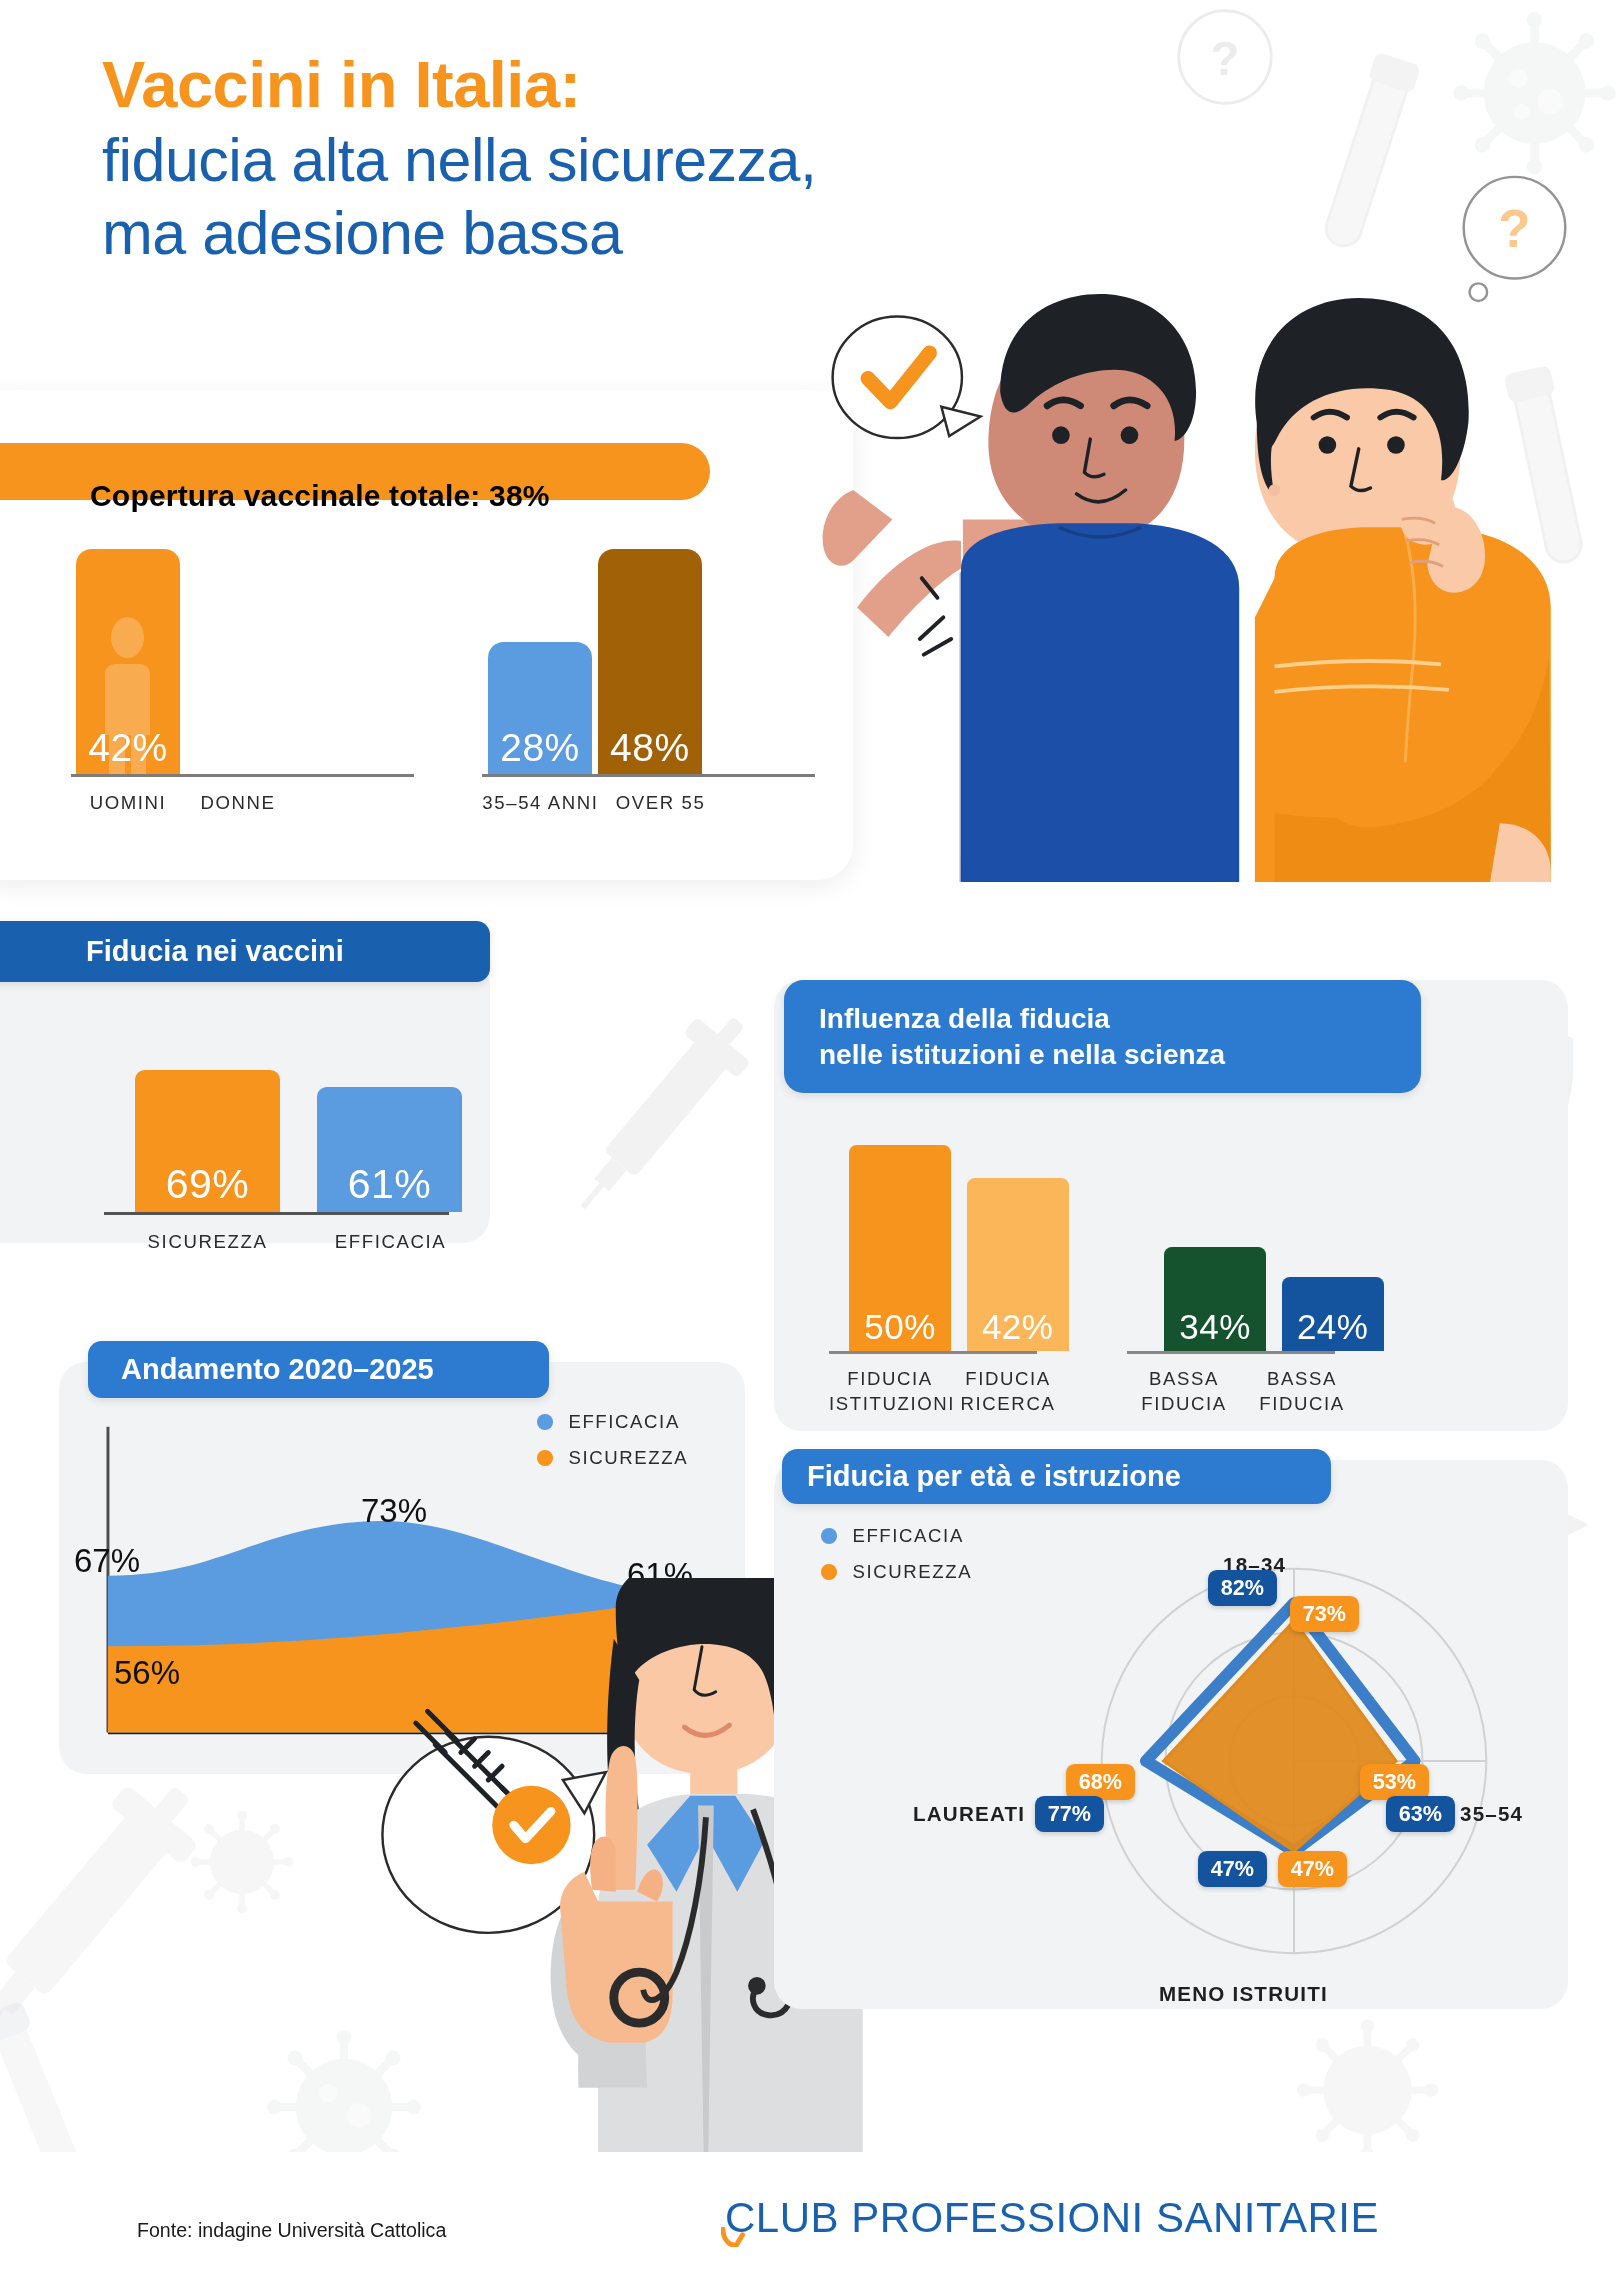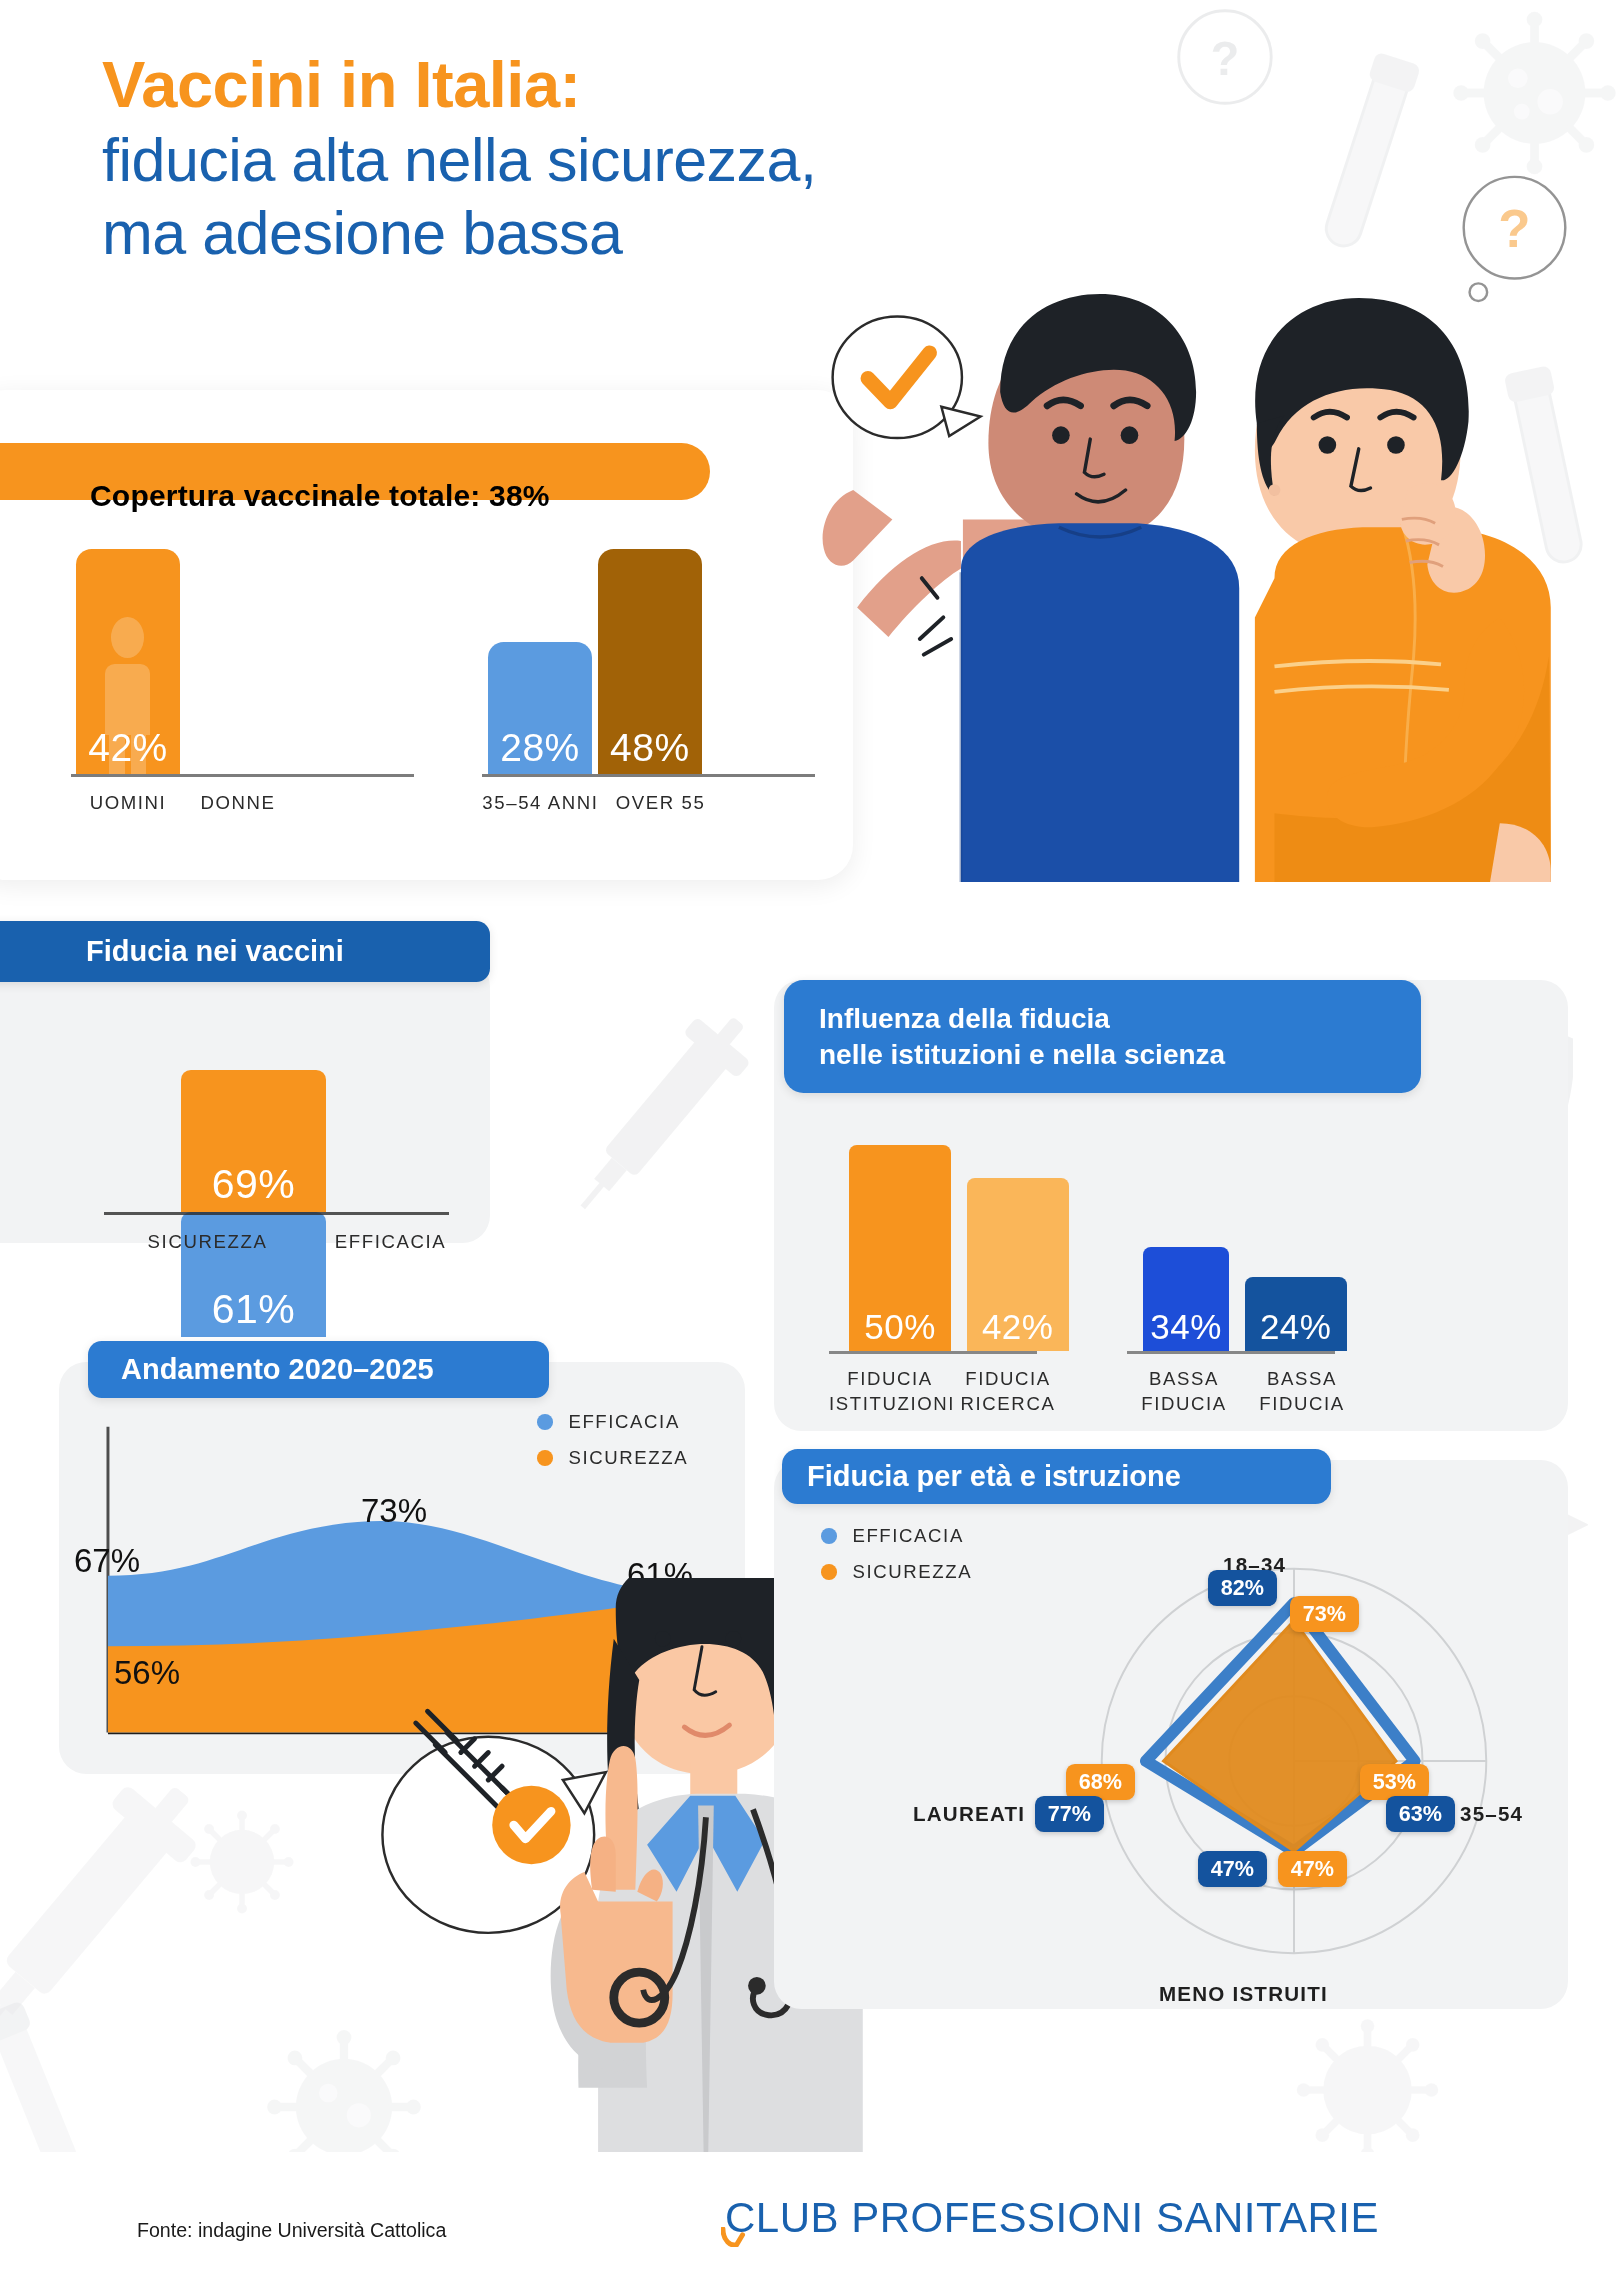--- a/index.html
+++ b/index.html
@@ -397,21 +397,21 @@
     <div class="axis" style="left:482px;top:774px;width:333px;"></div>
     <div class="cat" style="left:472px;top:790px;width:137px;">35–54 ANNI</div>
     <div class="cat" style="left:592px;top:790px;width:137px;">OVER 55</div>
   </div>
 
   <div class="card" id="card-fiducia"></div>
   <div class="card-title" id="title-fiducia">
     <span>Fiducia nei vaccini</span>
   </div>
   <div>
-    <div class="bars" style="left:144px;top:1070px;height:142px;flex-direction:column;">
+    <div class="bars" style="left:135px;top:1070px;height:142px;">
       <div class="bar-col">
         <div class="bar" style="width:145px;height:142px;background:#F7941E;border-radius:9.8px 9.8px 0 0;">
           <div class="val" style="font-size:41px;">69%</div>
         </div>
       </div>
       <div class="bar-col" style="margin-left:37px;">
         <div class="bar" style="width:145px;height:125px;background:#5B9BE0;border-radius:9.8px 9.8px 0 0;">
           <div class="val" style="font-size:41px;">61%</div>
         </div>
       </div>
@@ -442,21 +442,21 @@
       </div>
     </div>
     <div class="axis" style="left:829px;top:1351px;width:208px;height:2.9px;background:#6b6b6b;"></div>
     <div class="cat" style="left:829px;top:1366px;width:122px;">FIDUCIA
 ISTITUZIONI</div>
     <div class="cat" style="left:947px;top:1366px;width:122px;">FIDUCIA
 RICERCA</div>
 
     <div class="bars" style="left:1143px;top:1247px;height:104px;">
       <div class="bar-col">
-        <div class="bar" style="width:86px;height:104px;background:#1d4ed8;border-radius:7.8px 7.8px 0 0;">
+        <div class="bar" style="width:102px;height:104px;background:#14532d;border-radius:7.8px 7.8px 0 0;margin-left:21px;">
           <div class="val" style="font-size:35px;">34%</div>
         </div>
       </div>
       <div class="bar-col" style="margin-left:15.7px;">
         <div class="bar" style="width:102px;height:74px;background:#14539E;border-radius:7.8px 7.8px 0 0;">
           <div class="val" style="font-size:35px;">24%</div>
         </div>
       </div>
     </div>
     <div class="axis" style="left:1127px;top:1351px;width:208px;height:2.9px;background:#6b6b6b;"></div>

